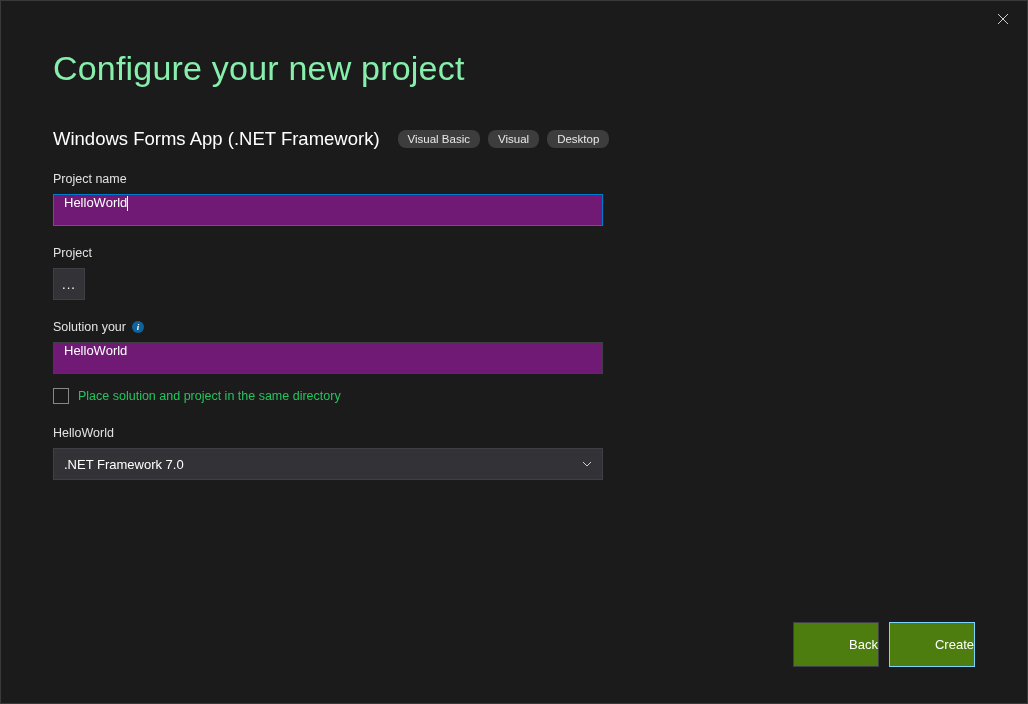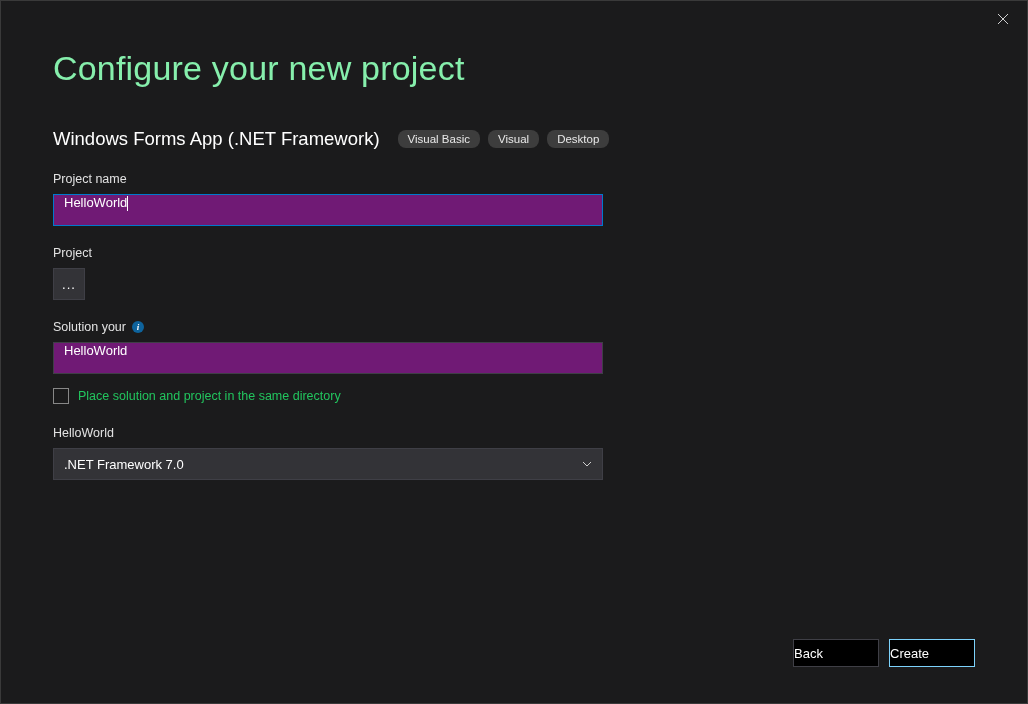--- a/index.html
+++ b/index.html
@@ -141,28 +141,28 @@
   }
   .footer {
     position: absolute;
     bottom: 36px;
     right: 52px;
     display: flex;
     gap: 10px;
   }
   .btn {
     min-width: 86px;
-    height: 28px;
-    font-size: 13px;
-    display: flex;
-    align-items: center;
-    justify-content: flex-start;
-    cursor: pointer;
-    border: 1px solid #3f3f46;
-    background: #000000;
+    height: 45px;
+    font-size: 13px;
+    display: flex;
+    align-items: center;
+    justify-content: flex-end;
+    cursor: pointer;
+    border: 1px solid #3f3f46;
+    background: #4d7c0f;
     color: #ffffff;
   }
   .btn.primary {
     border: 1px solid #7dd3fc;
   }
   .caret-cursor {
     display: inline-block;
     width: 1px;
     height: 15px;
     background: #ffffff;

